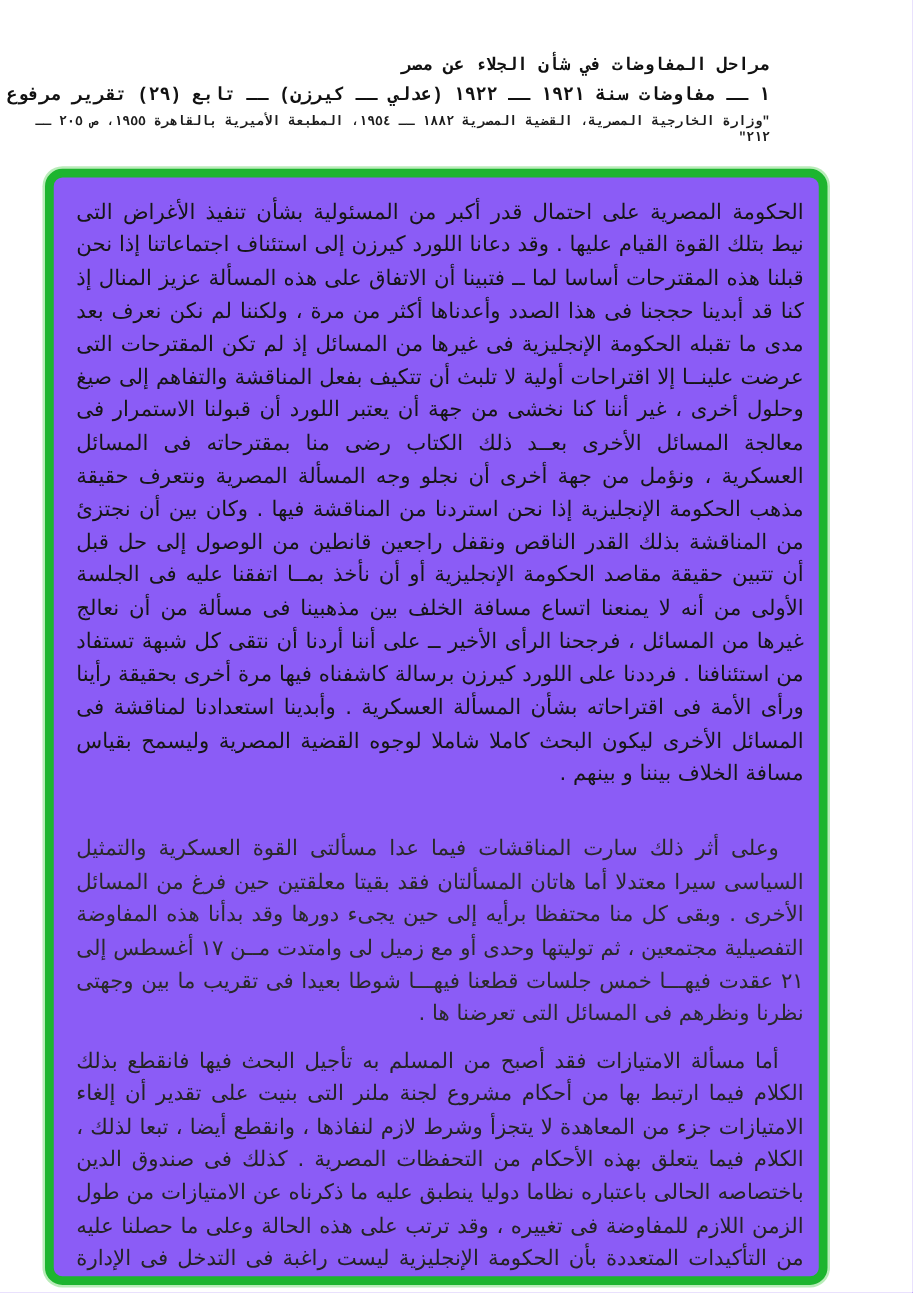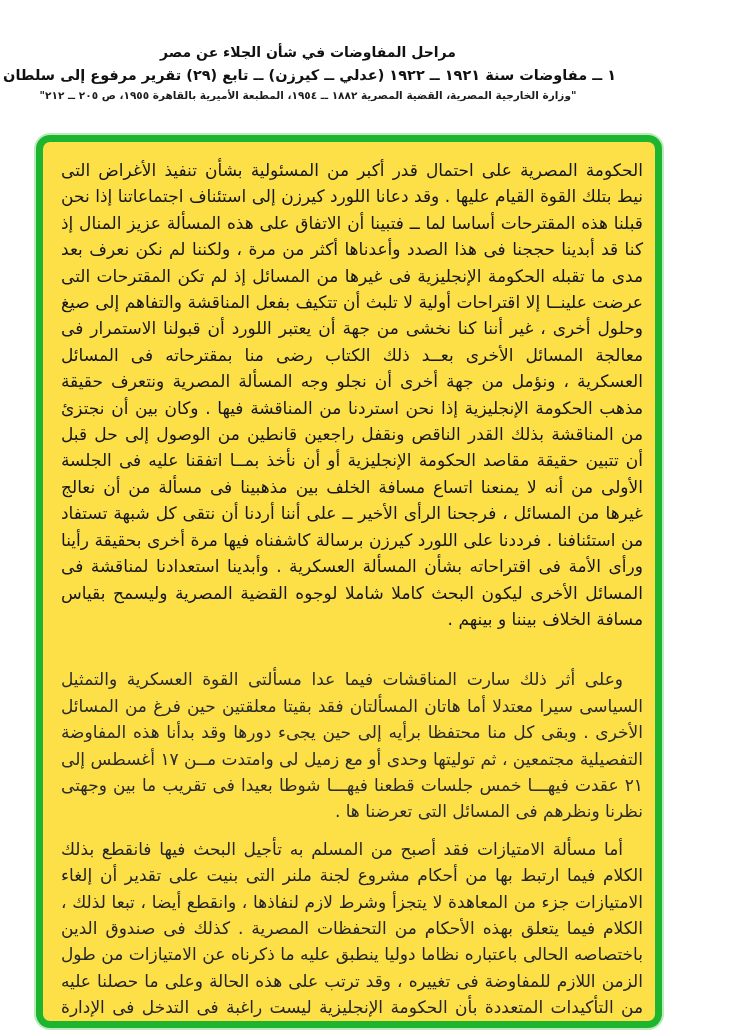--- a/index.html
+++ b/index.html
@@ -15,22 +15,22 @@
     background: #ffffff;
     overflow: hidden;
     direction: rtl;
   }
   
   .header {
     position: absolute;
     top: 44px;
     left: 0;
     width: 616px;
-    text-align: center;
     color: #111111;
+    font-family: Liberation Mono, monospace;
   }
   .header .title {
     font-size: 14px;
     font-weight: bold;
     letter-spacing: 0.5px;
     margin: 0 0 7px 0;
   }
   .header .subtitle {
     font-size: 14.5px;
     font-weight: bold;
@@ -47,21 +47,21 @@
   .frame {
     position: absolute;
     left: 36px;
     top: 135px;
     width: 626px;
     height: 893px;
     box-sizing: border-box;
     border: 7px solid #1db52f;
     border-radius: 14px;
     box-shadow: 0 0 0 2px #b9ecb9;
-    background: #fde047;
+    background: #8b5cf6;
   }
   .scan {
     position: absolute;
     inset: 0;
     padding: 15px 12px 0 18px;
     direction: rtl;
     text-align: justify;
     color: #1b1b1b;
     font-size: 17px;
     line-height: 26.4px;

